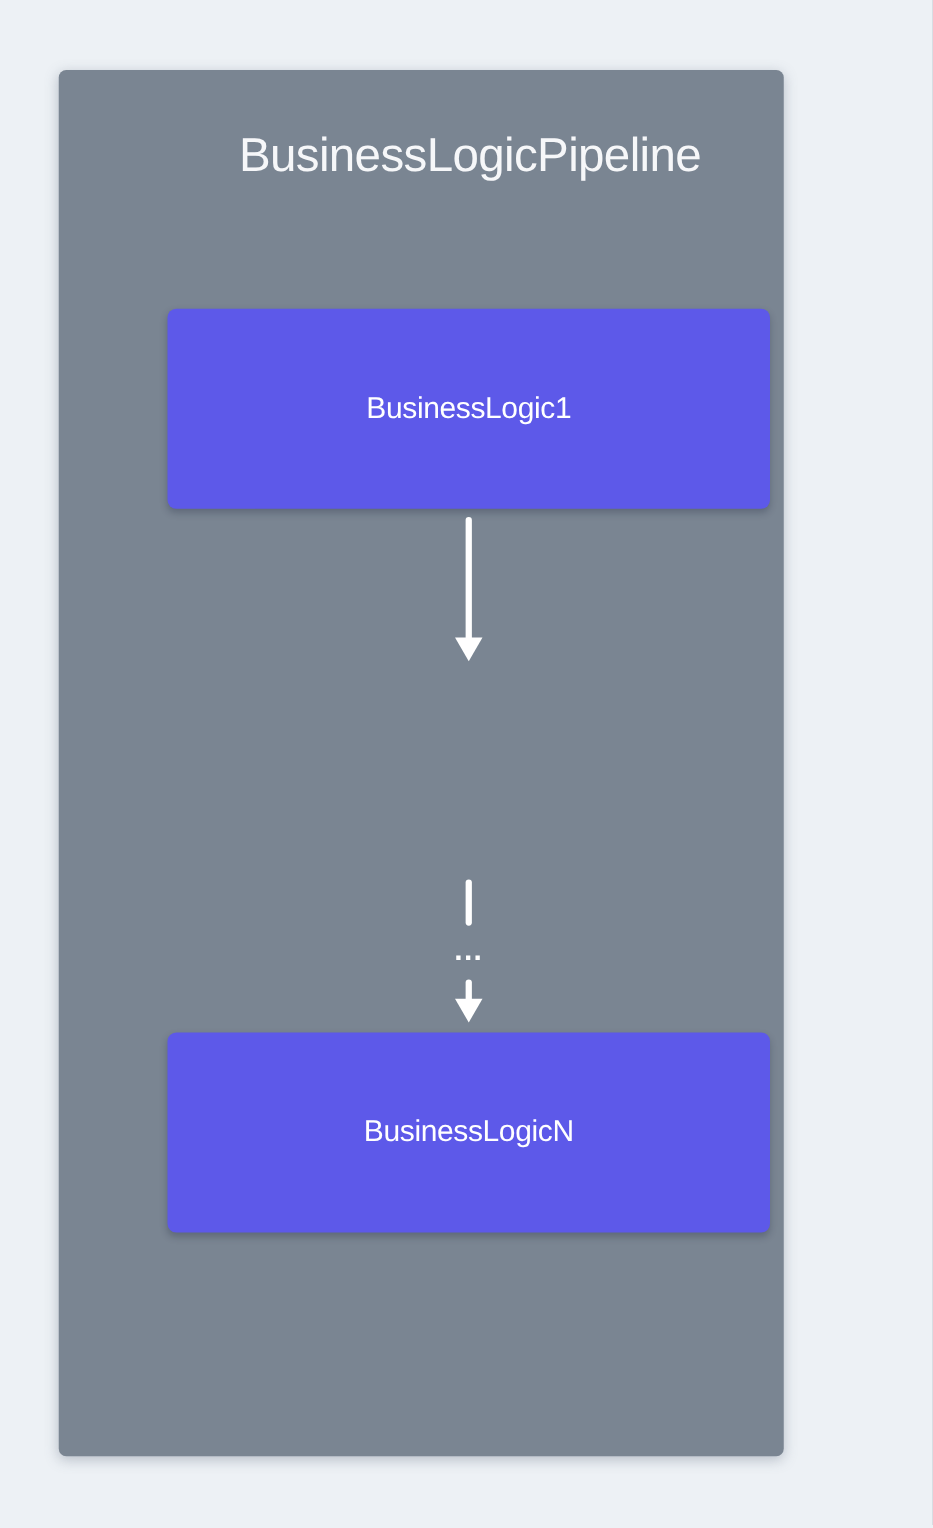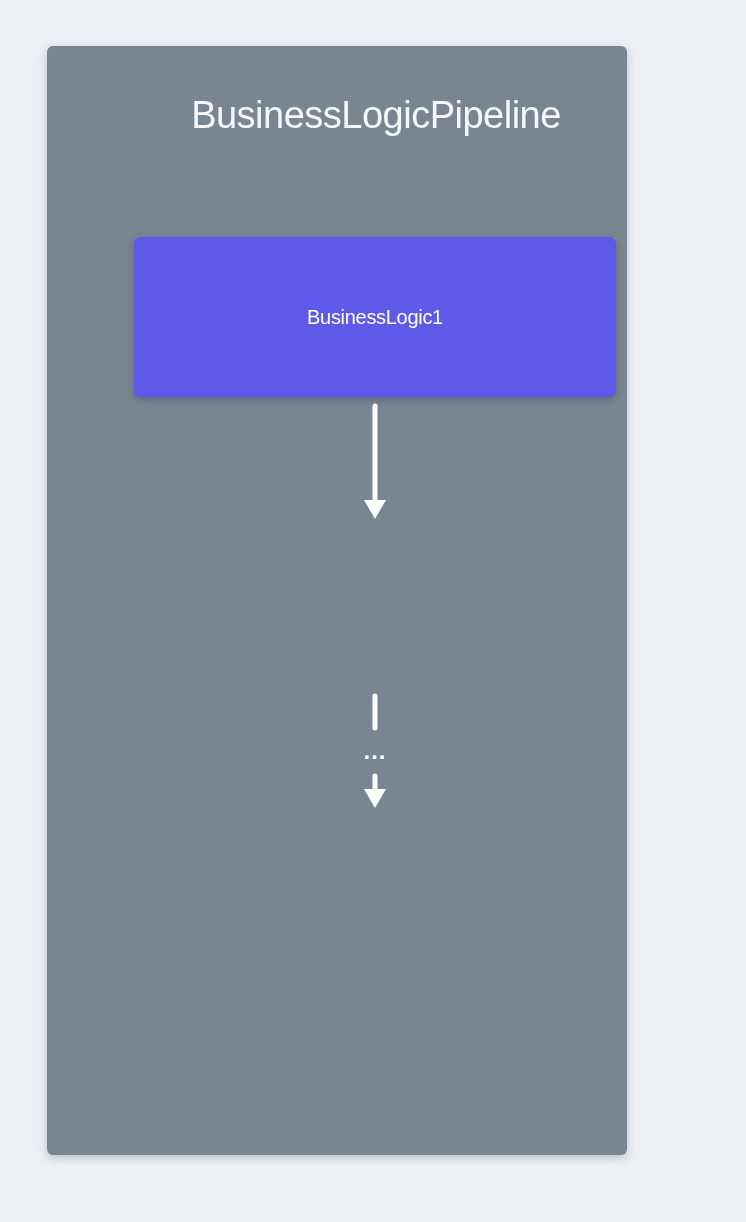--- a/index.html
+++ b/index.html
@@ -20,21 +20,21 @@
   }
   .canvas {
     position: relative;
     width: 746px;
     height: 1222px;
     background: var(--page-background);
   }
   .pipeline-container {
     position: absolute;
     left: 47px;
-    top: 46px;
+    top: 56px;
     width: 580px;
     height: 1109px;
     background: var(--container-background);
     border-radius: 6px;
     box-shadow: 0 3px 10px rgba(90, 100, 120, 0.35);
   }
   .pipeline-title {
     position: absolute;
     left: 0;
     top: 47px;
@@ -51,21 +51,21 @@
     left: 87px;
     width: 482px;
     height: 160px;
     background: var(--node-background);
     border-radius: 7px;
     box-shadow: 0 3px 6px rgba(30, 35, 60, 0.28);
     display: flex;
     align-items: center;
     justify-content: center;
     color: var(--node-text);
-    font-size: 20px;
+    font-size: 24px;
     font-weight: 500;
     letter-spacing: -0.3px;
   }
   .node-1 { top: 191px; }
   .node-2 { top: 482px; }
   .node-3 { top: 770px; }
   .connector-svg {
     position: absolute;
     left: 308px;
     width: 40px;
@@ -108,15 +108,18 @@
 
 
     <svg class="connector-svg arrow-2" viewBox="0 0 40 130">
       <line x1="20" y1="8" x2="20" y2="40" stroke-width="5" stroke-linecap="round"></line>
       <line x1="20" y1="88" x2="20" y2="103" stroke-width="5" stroke-linecap="round"></line>
       <polygon points="9,101 31,101 20,120"></polygon>
     </svg>
 
     <div class="ellipsis">...</div>
 
+    <div class="pipeline-node node-3">
+      <span>BusinessLogicN</span>
+    </div>
 
   </div>
 </div>
 
 </body></html>

